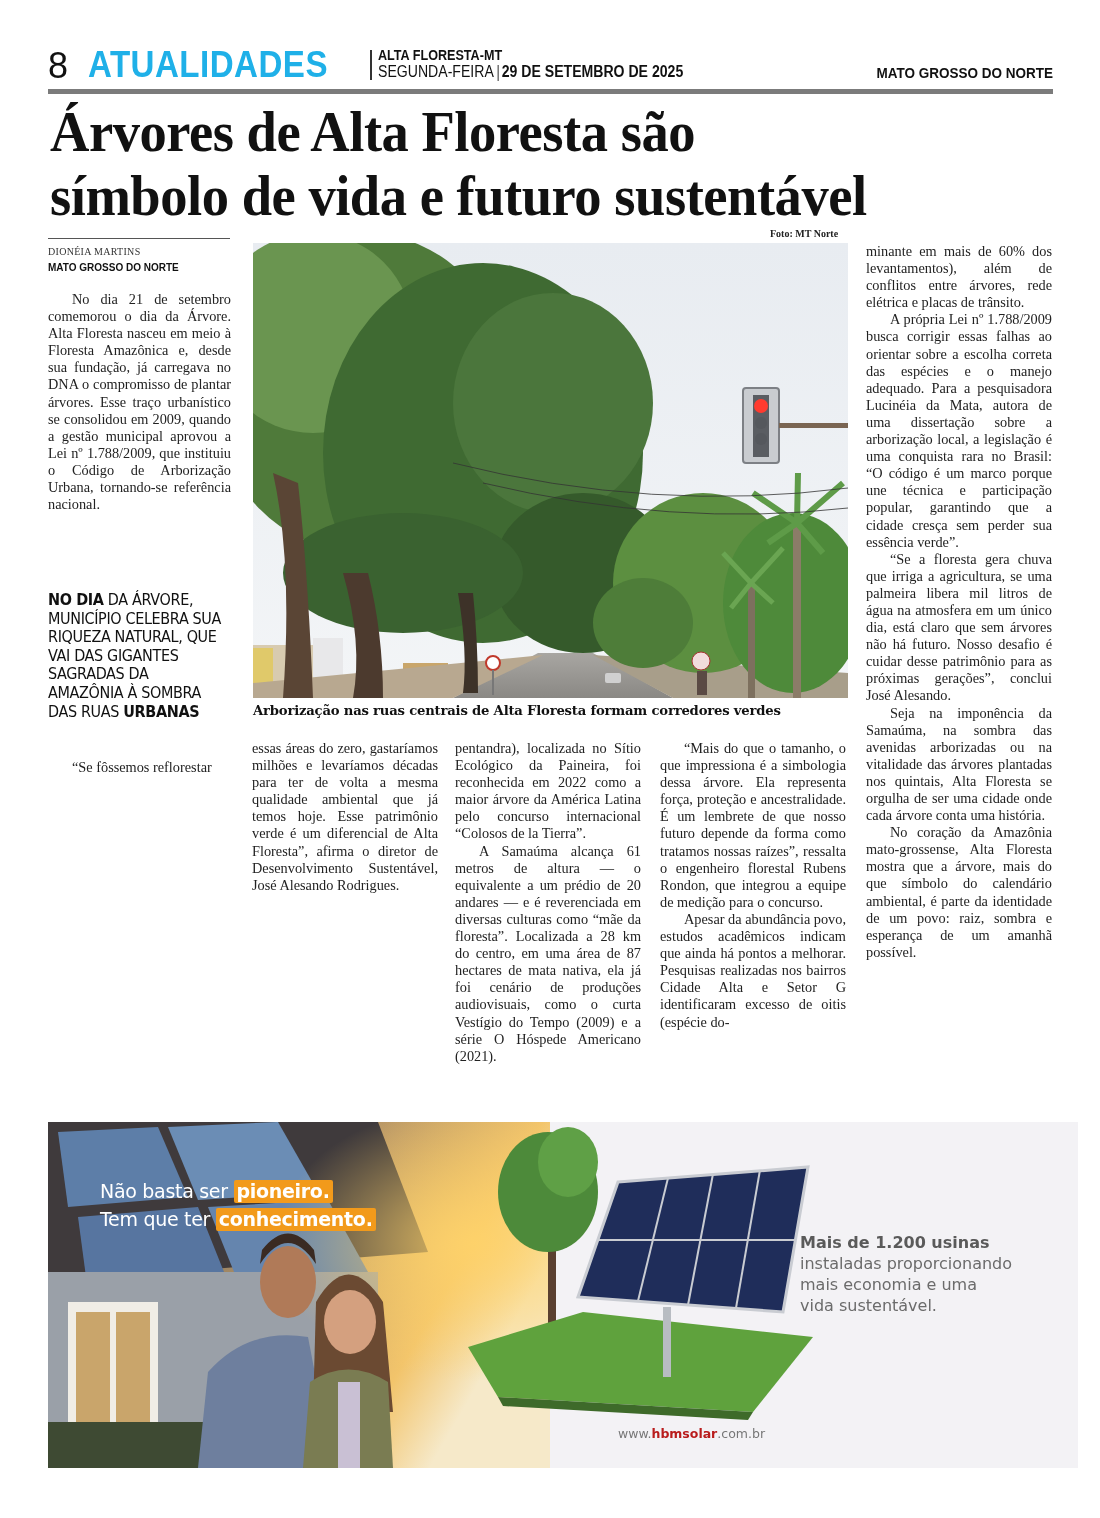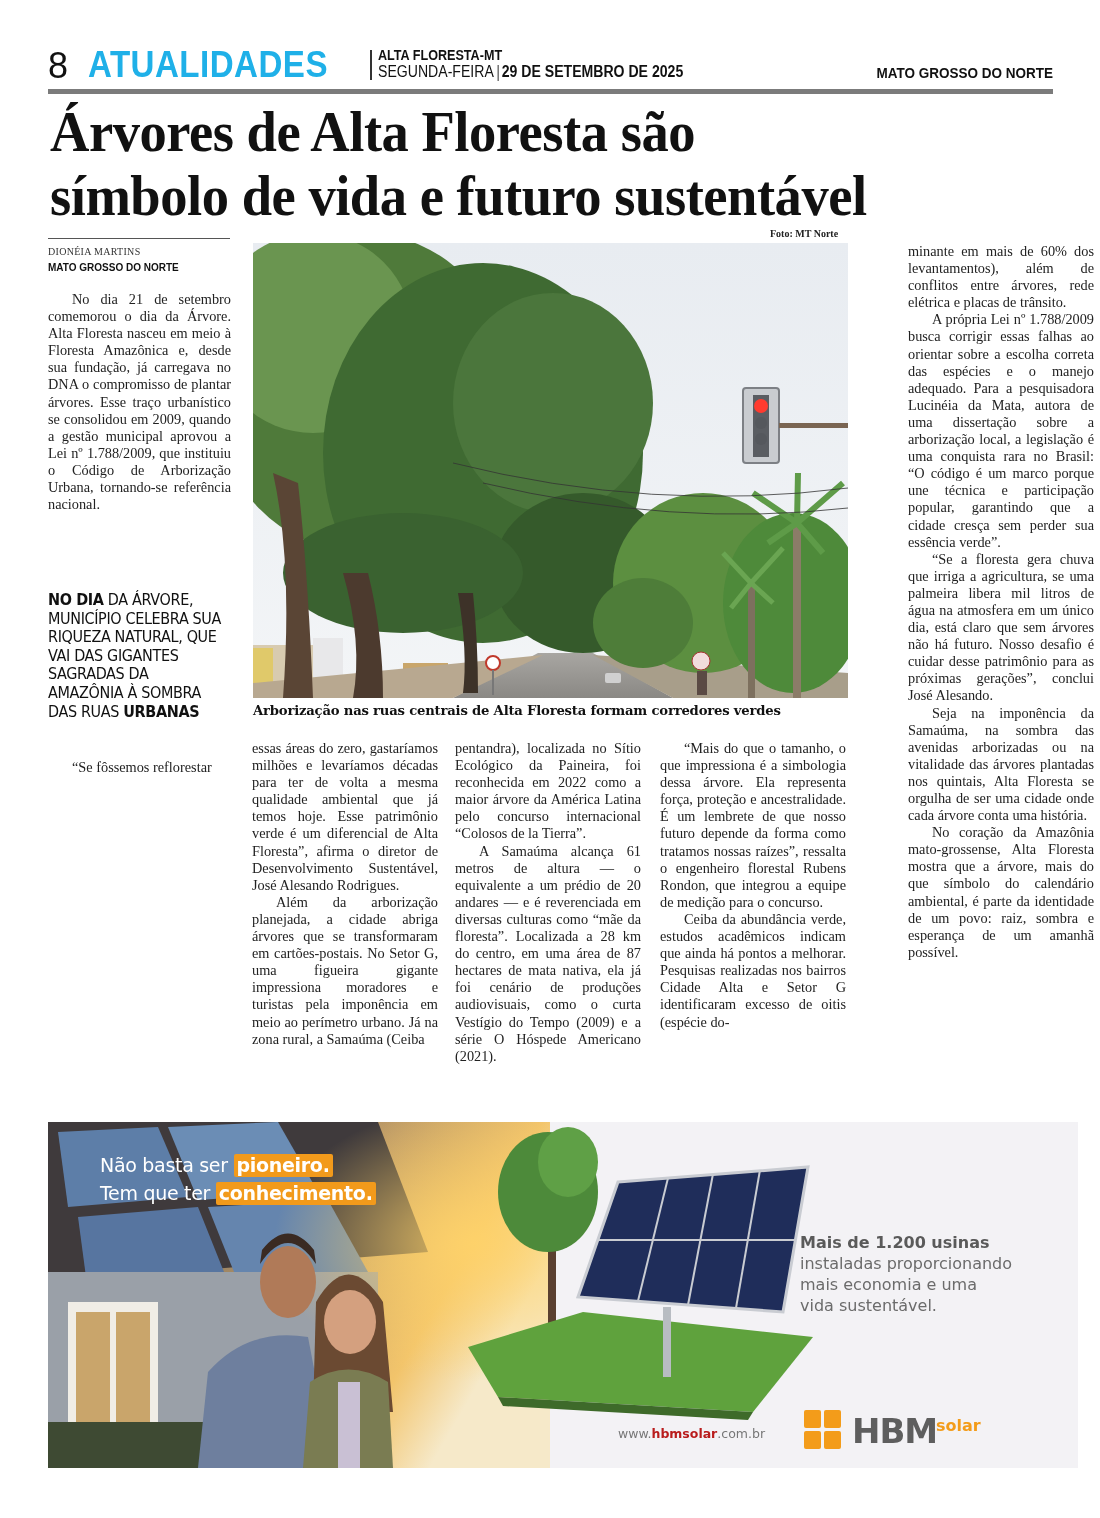--- a/index.html
+++ b/index.html
@@ -29,34 +29,34 @@
 
   
   .col { position: absolute; font-family: "Liberation Serif", serif; font-size: 14.3px; line-height: 17.1px; color: #222; text-align: justify; hyphens: manual; }
   .col p { text-indent: 24px; }
   .col p.noindent { text-indent: 0; }
   .col1a { left: 48px; top: 291px; width: 183px; }
   .col1b { left: 48px; top: 759px; width: 183px; }
   .col2 { left: 252px; top: 740px; width: 186px; }
   .col3 { left: 455px; top: 740px; width: 186px; }
   .col4 { left: 660px; top: 740px; width: 186px; }
-  .col5 { left: 866px; top: 243px; width: 186px; margin-left: 42px; }
+  .col5 { left: 866px; top: 243px; width: 186px; }
 
   
   .pullquote { position: absolute; left: 48px; top: 591px; width: 190px; font-family: "DejaVu Sans", sans-serif; font-size: 15.5px; line-height: 18.6px; color: #111; text-transform: uppercase; letter-spacing: -0.4px; transform: scaleX(0.93); transform-origin: left; }
   .pullquote b { font-weight: bold; }
 
   
   .photo { position: absolute; left: 253px; top: 243px; width: 595px; height: 455px; overflow: hidden; background: #e9ecef; }
   .photo-cap { position: absolute; left: 253px; top: 703px; width: 600px; font-family: "DejaVu Serif", serif; font-weight: bold; font-size: 13.2px; color: #111; letter-spacing: -0.2px; }
 
   
   .ad { position: absolute; left: 48px; top: 1122px; width: 1030px; height: 346px; background: #f3f2f5; overflow: hidden; }
   .ad-left { position: absolute; left: 0; top: 0; width: 502px; height: 346px; overflow: hidden; }
-  .ad-tag1, .ad-tag2 { position: absolute; left: 52px; font-family: "DejaVu Sans", sans-serif; font-size: 19px; color: #ffffff; white-space: nowrap; letter-spacing: -0.3px; }
+  .ad-tag1, .ad-tag2 { position: absolute; left: 52px; font-family: "DejaVu Sans", sans-serif; font-size: 19px; color: #ffffff; white-space: nowrap; letter-spacing: -0.3px; margin-top: 26px; }
   .ad-tag1 { top: 32px; }
   .ad-tag2 { top: 60px; }
   .ad-tag1 .hl, .ad-tag2 .hl { background: #f29a1b; font-weight: bold; padding: 0 3px 1px 3px; border-radius: 2px; }
   .ad-copy { position: absolute; left: 752px; top: 110px; font-family: "DejaVu Sans", sans-serif; font-size: 16px; line-height: 21px; color: #6b6b6b; }
   .ad-copy b { display: block; color: #5a5a5a; }
   .ad-url { position: absolute; left: 570px; top: 304px; font-family: "DejaVu Sans", sans-serif; font-size: 12.5px; color: #777; }
   .ad-url b { color: #b91c1c; }
   .hbm-logo { position: absolute; left: 756px; top: 288px; width: 200px; height: 44px; }
   .hbm-squares { position: absolute; left: 0; top: 0; width: 38px; height: 40px; }
   .hbm-squares span { position: absolute; width: 17px; height: 18px; background: #f39c1a; border-radius: 2px; }
@@ -157,31 +157,30 @@
     <rect x="352" y="430" width="16" height="10" rx="2" fill="#d0d0d0"></rect>
 
     <path d="M200,220 Q400,270 595,245" stroke="#333" stroke-width="0.8" fill="none"></path>
     <path d="M230,240 Q420,285 595,265" stroke="#333" stroke-width="0.8" fill="none"></path>
   </svg>
 </div>
 <div class="photo-cap">Arborização nas ruas centrais de Alta Floresta formam corredores verdes</div>
 
 <div class="col col2">
   <p class="noindent">essas áreas do zero, gastaríamos milhões e levaríamos décadas para ter de volta a mesma qualidade ambiental que já temos hoje. Esse patrimônio verde é um diferencial de Alta Floresta”, afirma o diretor de Desenvolvimento Sustentável, José Alesando Rodrigues.</p>
-  <p>Além da arborização planejada, a cidade abriga árvores que se transformaram em cartões-postais. No Setor G, uma figueira gigante impressiona moradores e turistas pela imponência em meio ao perímetro urbano. Já na zona rural, a Samaúma (Ceiba</p>
 </div>
 
 <div class="col col3">
   <p class="noindent">pentandra), localizada no Sítio Ecológico da Paineira, foi reconhecida em 2022 como a maior árvore da América Latina pelo concurso internacional “Colosos de la Tierra”.</p>
   <p>A Samaúma alcança 61 metros de altura — o equivalente a um prédio de 20 andares — e é reverenciada em diversas culturas como “mãe da floresta”. Localizada a 28 km do centro, em uma área de 87 hectares de mata nativa, ela já foi cenário de produções audiovisuais, como o curta Vestígio do Tempo (2009) e a série O Hóspede Americano (2021).</p>
 </div>
 
 <div class="col col4">
   <p>“Mais do que o tamanho, o que impressiona é a simbologia dessa árvore. Ela representa força, proteção e ancestralidade. É um lembrete de que nosso futuro depende da forma como tratamos nossas raízes”, ressalta o engenheiro florestal Rubens Rondon, que integrou a equipe de medição para o concurso.</p>
-  <p>Ceiba da abundância verde, estudos acadêmicos indicam que ainda há pontos a melhorar. Pesquisas realizadas nos bairros Cidade Alta e Setor G identificaram excesso de oitis (espécie do-</p>
+  <p>Apesar da abundância povo, estudos acadêmicos indicam que ainda há pontos a melhorar. Pesquisas realizadas nos bairros Cidade Alta e Setor G identificaram excesso de oitis (espécie do-</p>
 </div>
 
 <div class="col col5">
   <p class="noindent">minante em mais de 60% dos levantamentos), além de conflitos entre árvores, rede elétrica e placas de trânsito.</p>
   <p>A própria Lei nº 1.788/2009 busca corrigir essas falhas ao orientar sobre a escolha correta das espécies e o manejo adequado. Para a pesquisadora Lucinéia da Mata, autora de uma dissertação sobre a arborização local, a legislação é uma conquista rara no Brasil: “O código é um marco porque une técnica e participação popular, garantindo que a cidade cresça sem perder sua essência verde”.</p>
   <p>“Se a floresta gera chuva que irriga a agricultura, se uma palmeira libera mil litros de água na atmosfera em um único dia, está claro que sem árvores não há futuro. Nosso desafio é cuidar desse patrimônio para as próximas gerações”, conclui José Alesando.</p>
   <p>Seja na imponência da Samaúma, na sombra das avenidas arborizadas ou na vitalidade das árvores plantadas nos quintais, Alta Floresta se orgulha de ser uma cidade onde cada árvore conta uma história.</p>
   <p>No coração da Amazônia mato-grossense, Alta Floresta mostra que a árvore, mais do que símbolo do calendário ambiental, é parte da identidade de um povo: raiz, sombra e esperança de um amanhã possível.</p>
 </div>
 
@@ -248,23 +247,13 @@
 
   <div class="ad-copy">
     <b>Mais de 1.200 usinas</b>
     <span>instaladas proporcionando</span><br>
     <span>mais economia e uma</span><br>
     <span>vida sustentável.</span>
   </div>
 
   <div class="ad-url"><span>www.</span><b>hbmsolar</b><span>.com.br</span></div>
 
-  <div class="hbm-logo">
-    <div class="hbm-squares">
-      <span style="left:0;top:0;"></span>
-        <span style="left:20px;top:0;"></span>
-      <span style="left:0;top:21px;"></span>
-        <span style="left:20px;top:21px;"></span>
-    </div>
-    <span class="hbm-text">HBM</span>
-    <span class="hbm-solar">solar</span>
-  </div>
 </div>
 
 </body></html>

